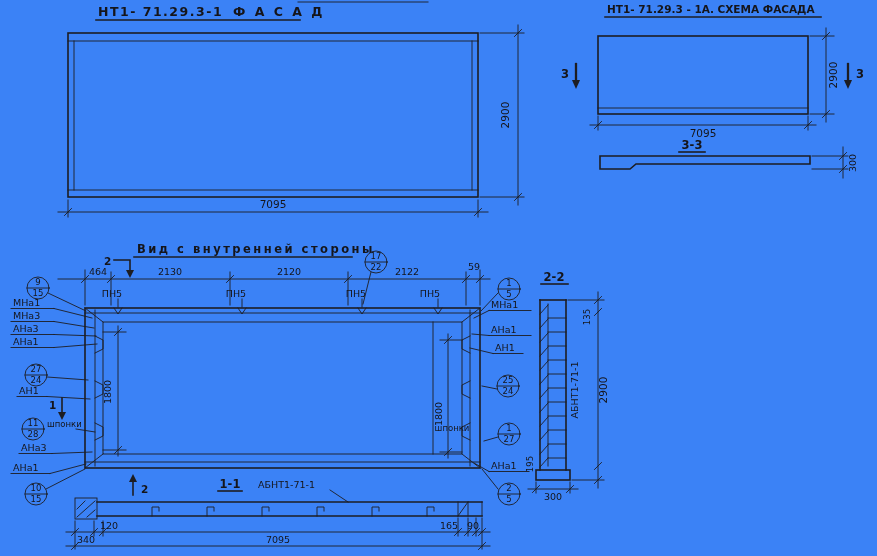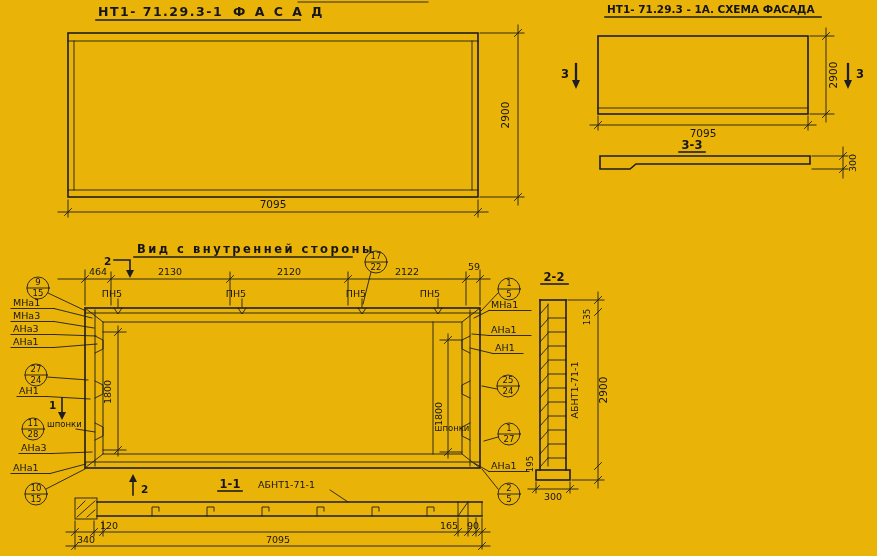--- a/index.html
+++ b/index.html
@@ -1,16 +1,16 @@
 <!DOCTYPE html>
 <html><head>
 <meta charset="utf-8">
 <style>
   html,body{margin:0;padding:0;background:#8f8f8c;}
-  .sheet{width:877px;height:556px;background:#eab308;position:relative;overflow:hidden;
+  .sheet{width:877px;height:556px;background:#3b82f6;position:relative;overflow:hidden;
          font-family:"DejaVu Sans","Liberation Sans",sans-serif;}
   svg{display:block}
   .ln{stroke:#1d1d22;fill:none;stroke-linecap:square}
   .thin{stroke-width:.9}
   .med{stroke-width:1.6}
   .thk{stroke-width:2.3}
   .fill{fill:#1d1d22;stroke:none}
   text{fill:#15151a;font-family:"DejaVu Sans","Liberation Sans",sans-serif;}
   .t8{font-size:8.5px}
   .t9{font-size:9.5px}

